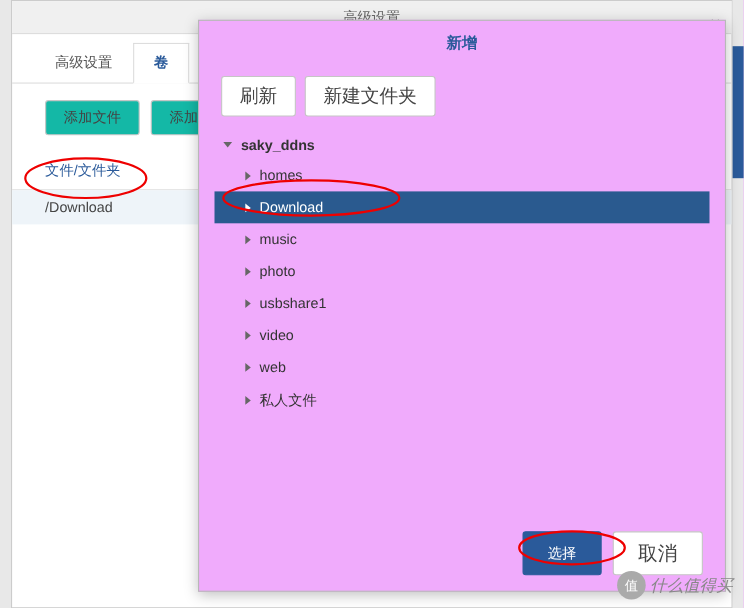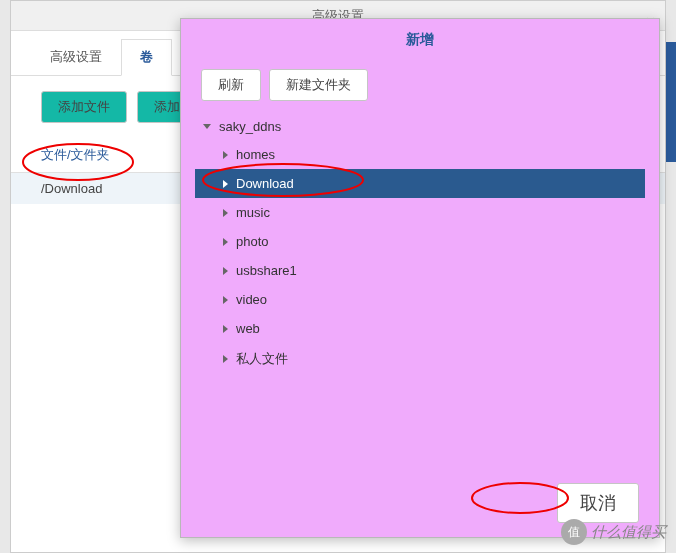--- a/index.html
+++ b/index.html
@@ -12,23 +12,23 @@
     .bg-tab { padding: 8px 18px; font-size: 13px; color: #555; border: 1px solid transparent; cursor: pointer; }
     .bg-tab.active { color: #2a5a9a; font-weight: bold; border: 1px solid #ddd; border-bottom: 1px solid #fff; background: #fff; margin-bottom: -1px; }
     .bg-toolbar { padding: 15px 30px; display: flex; gap: 10px; }
     .bg-btn { padding: 6px 16px; background: #14b8a6; border: 1px solid #c5c5c5; border-radius: 3px; font-size: 13px; color: #444; cursor: pointer; }
     .bg-th { padding: 8px 30px; font-size: 13px; color: #2a5a9a; border-bottom: 1px solid #e0e0e0; }
     .bg-row { padding: 8px 30px; font-size: 13px; color: #444; background: #eef4f9; }
     
     .modal { position: absolute; top: 18px; left: 180px; width: 480px; height: 520px; background: #f0abfc; border: 1px solid #b8b8b8; box-shadow: 0 3px 12px rgba(0,0,0,0.25); display: flex; flex-direction: column; }
     .modal-title { text-align: center; padding: 12px; font-size: 14px; color: #2a5a9a; font-weight: bold; }
     .modal-toolbar { padding: 8px 20px 12px; display: flex; gap: 8px; }
-    .modal-btn { padding: 6px 16px; background: #fff; border: 1px solid #c5c5c5; border-radius: 3px; font-size: 13px; color: #444; cursor: pointer; }
+    .modal-btn { padding: 6px 16px; background: #fff; border: 1px solid #c5c5c5; border-radius: 3px; font-size: 17px; color: #444; cursor: pointer; }
     .modal-body { flex: 1; padding: 0 14px; overflow-y: auto; }
-    .tree-root { display: flex; align-items: center; padding: 6px 8px; font-size: 13px; color: #333; font-weight: normal; }
+    .tree-root { display: flex; align-items: center; padding: 6px 8px; font-size: 13px; color: #333; font-weight: bold; }
     .tree-item { display: flex; align-items: center; padding: 7px 8px 7px 28px; font-size: 13px; color: #333; cursor: pointer; }
     .tree-item.selected { background: #2a5a8f; color: #fff; }
     .tri { display: inline-block; width: 0; height: 0; border-top: 4px solid transparent; border-bottom: 4px solid transparent; border-left: 5px solid #666; margin-right: 8px; }
     .tri.open { border-left: 4px solid transparent; border-right: 4px solid transparent; border-top: 5px solid #666; border-bottom: none; margin-right: 8px; }
     .tree-item.selected .tri { border-left-color: #fff; }
     .modal-footer { padding: 14px 20px; display: flex; justify-content: flex-end; gap: 10px; border-top: 0; }
     .btn-primary { padding: 7px 22px; background: #2a5a9a; border: 1px solid #2a5a9a; border-radius: 3px; font-size: 13px; color: #fff; cursor: pointer; }
     .btn-secondary { padding: 7px 22px; background: #fff; border: 1px solid #c5c5c5; border-radius: 3px; font-size: 18px; color: #444; cursor: pointer; }
     
     .annot { position: absolute; pointer-events: none; }
@@ -97,20 +97,21 @@
     <div class="tree-item">
         <span class="tri"></span>
         <span>web</span>
       </div>
     <div class="tree-item">
         <span class="tri"></span>
         <span>私人文件</span>
       </div>
   </div>
   <div class="modal-footer">
+    <button class="btn-primary">选择</button>
     <button class="btn-secondary">取消</button>
   </div>
 </div>
 
 <svg class="annot" style="top:140px; left:18px;" width="130" height="50">
   <ellipse cx="60" cy="22" rx="55" ry="18" stroke="#e00" stroke-width="2" fill="none"></ellipse>
 </svg>
 <svg class="annot" style="top:158px; left:198px;" width="180" height="50">
   <ellipse cx="85" cy="22" rx="80" ry="16" stroke="#e00" stroke-width="2" fill="none"></ellipse>
 </svg>

